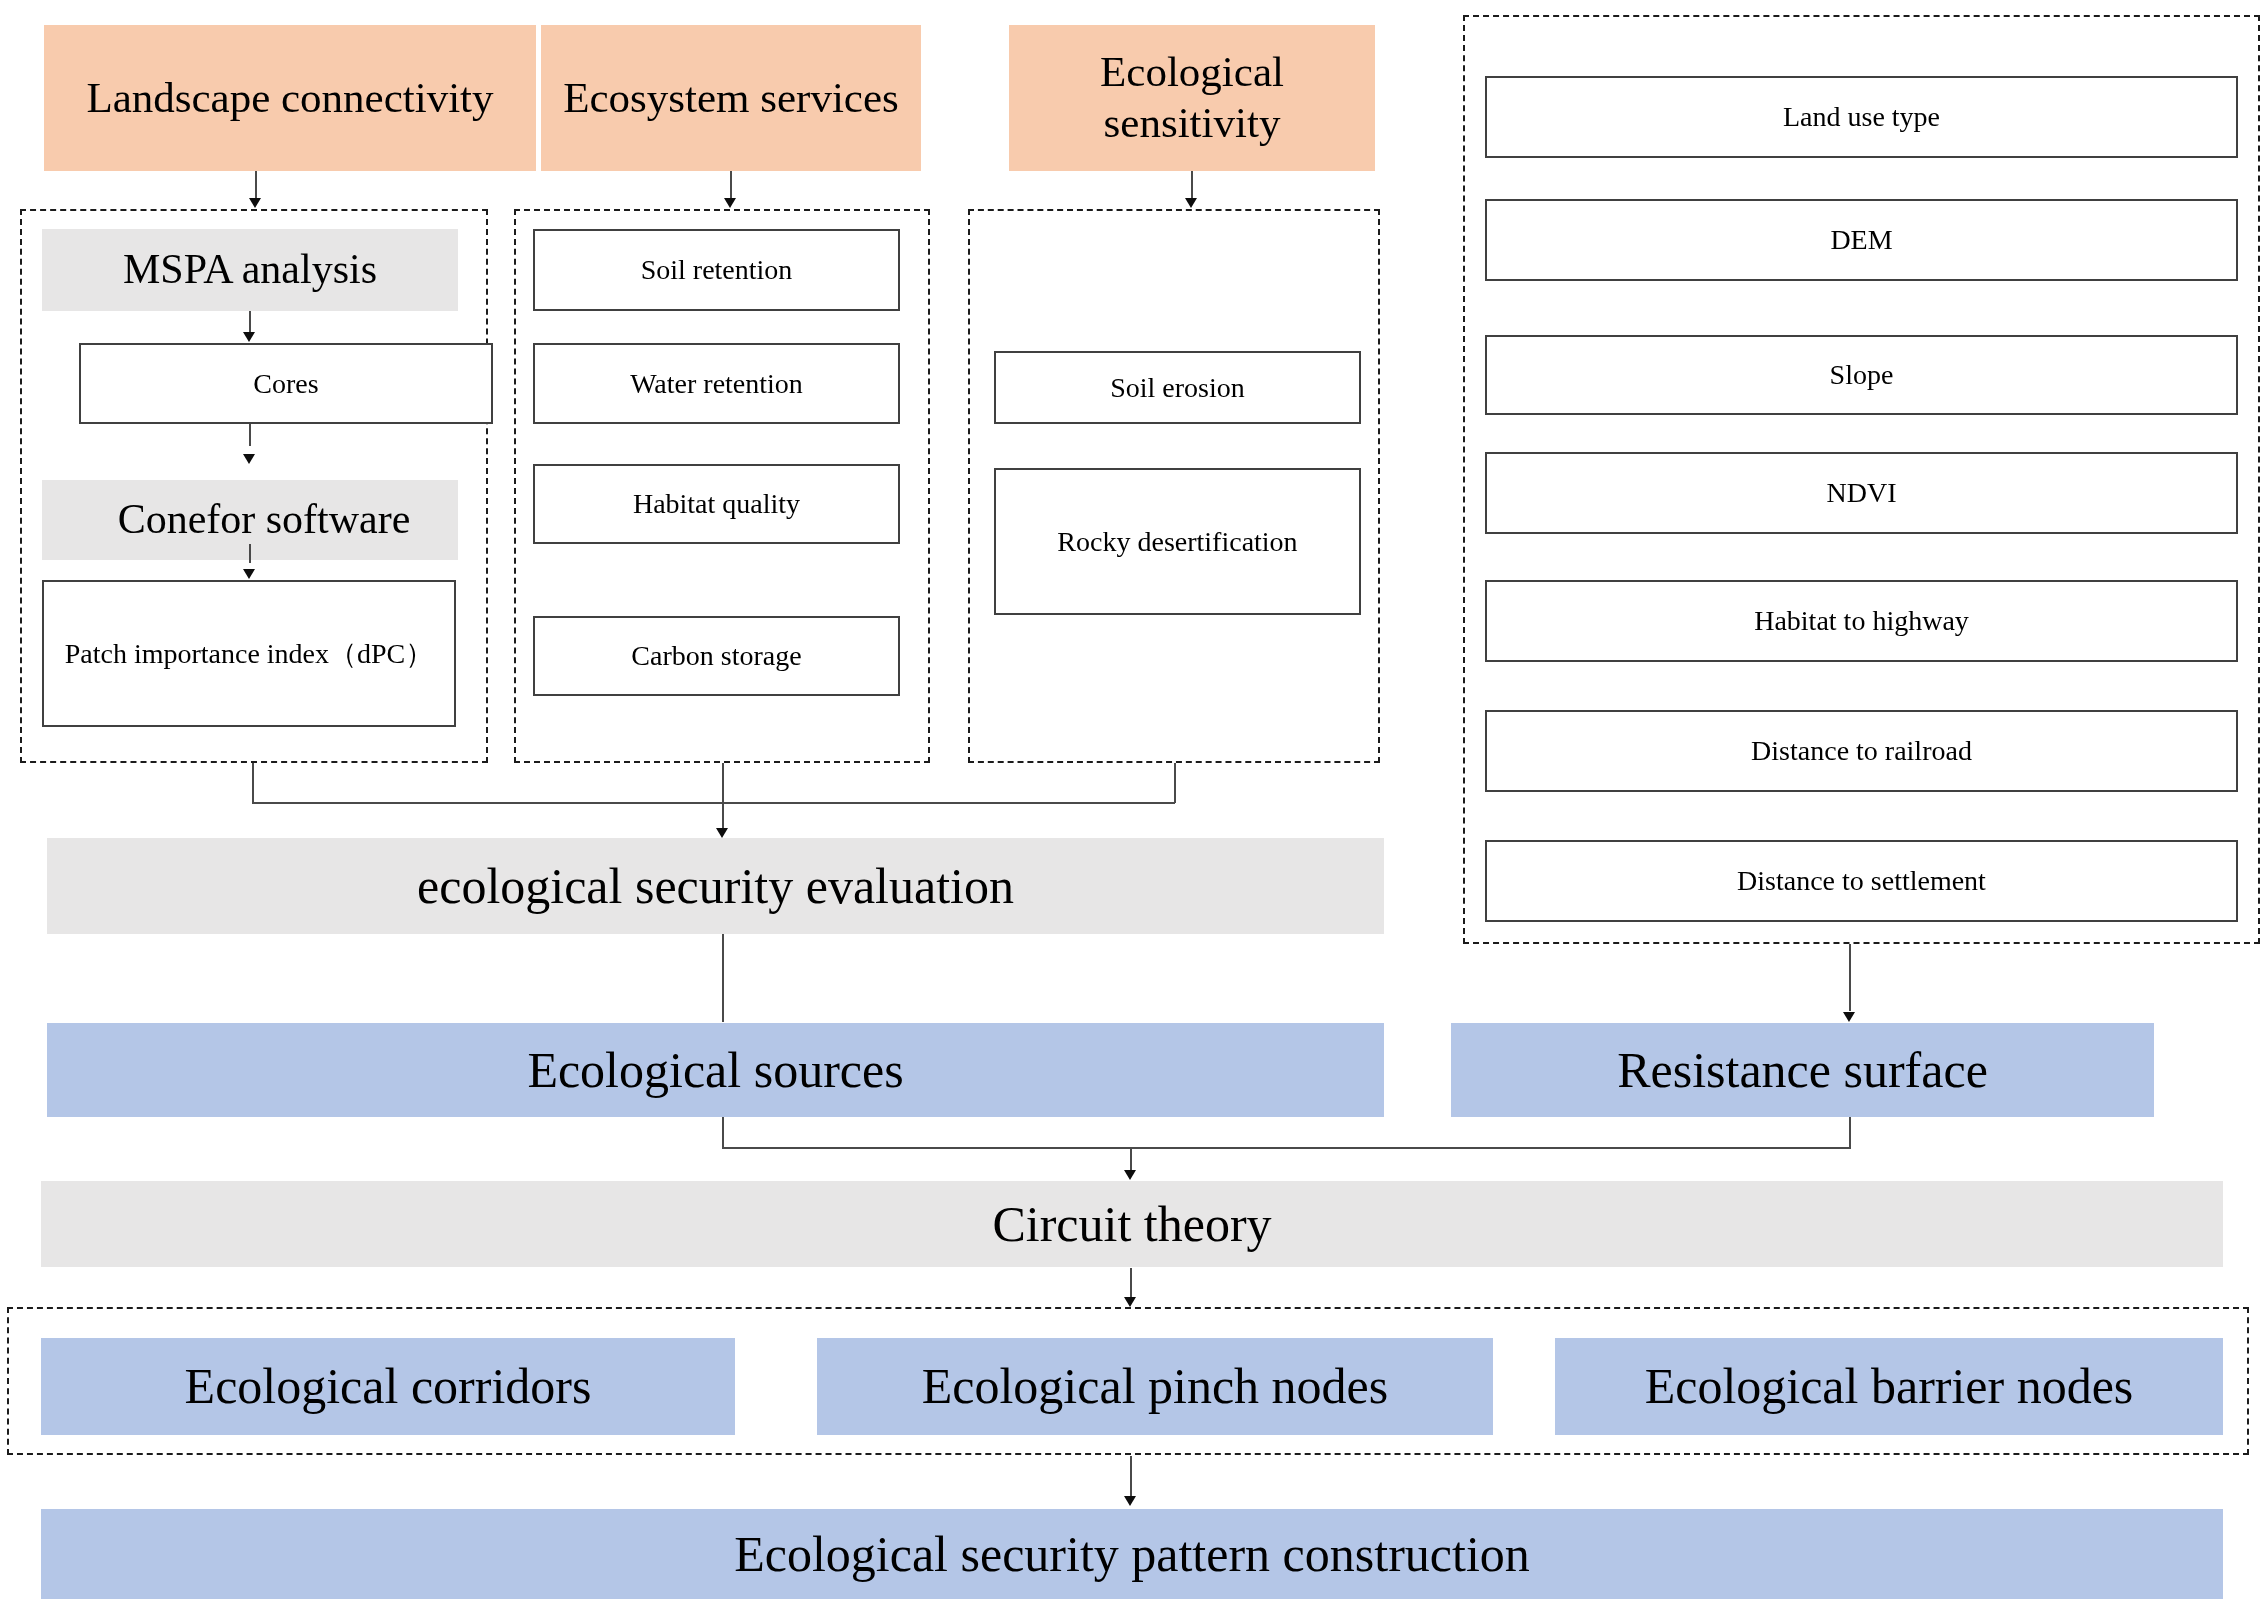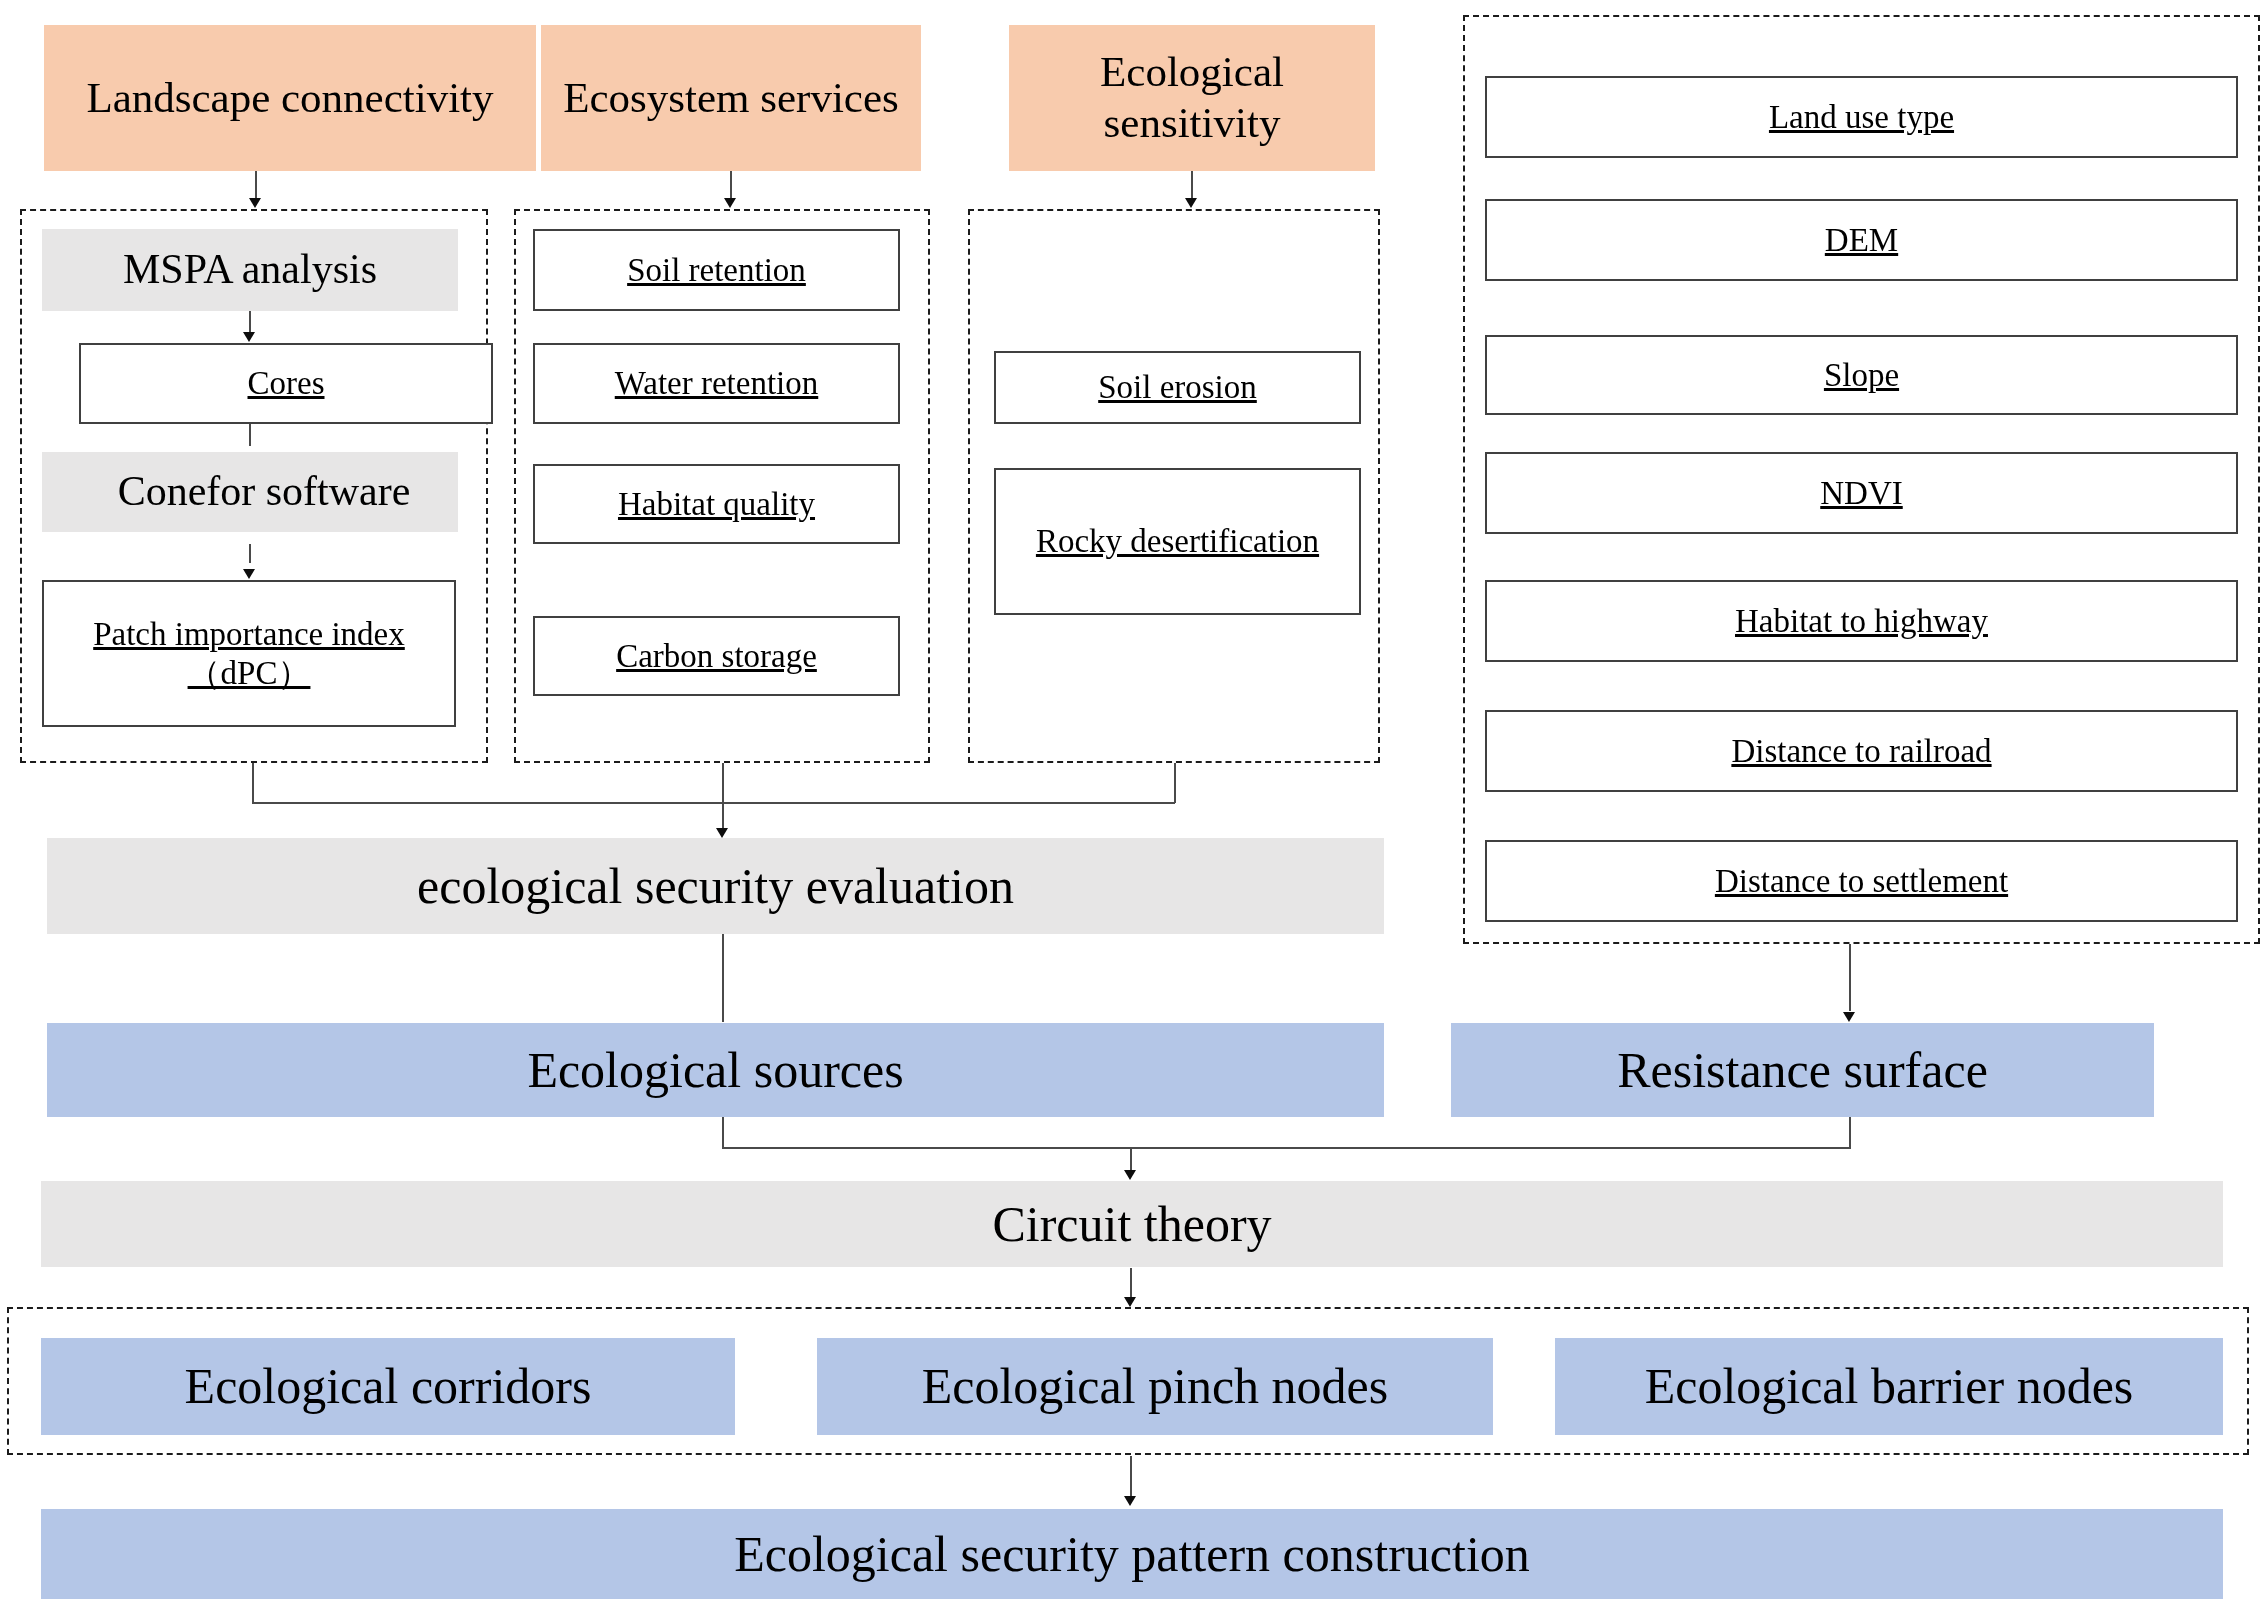--- a/index.html
+++ b/index.html
@@ -29,22 +29,21 @@
     background: #F8CBAD;
     font-size: 43px;
   }
   .group {
     border: 2px dashed #1b1b1b;
     background: transparent;
   }
   .node {
     background: #ffffff;
     border: 2.7px solid #404040;
-    font-size: 33px;
-    text-decoration: underline;
+    font-size: 28px;
   }
   .process {
     background: #E7E6E6;
     border: none;
     font-size: 42px;
   }
   .bar-gray {
     background: #E7E6E6;
     font-size: 50px;
   }
@@ -78,21 +77,21 @@
   <div class="vl" style="left:1191px; top:171px; height:30px;"></div>
   <div class="ah" style="left:1185px; top:198px;"></div>
 
   <div class="box group" style="left:19.6px; top:209px; width:468px; height:554px;"></div>
   <div class="box process" style="left:42px; top:229px; width:416px; height:82px;">MSPA analysis</div>
   <div class="vl" style="left:249px; top:311px; height:23px;"></div>
   <div class="ah" style="left:243px; top:332px;"></div>
   <div class="box node" style="left:42px; top:343px; width:414px; height:81px;margin-left:37px;">Cores</div>
   <div class="vl" style="left:249px; top:424px; height:22px;"></div>
   <div class="ah" style="left:243px; top:454px;"></div>
-  <div class="box process" style="left:42px; top:452px; width:416px; height:80px;padding-left:28px;">Conefor software</div>
+  <div class="box process" style="left:42px; top:480px; width:416px; height:80px;padding-left:28px;">Conefor software</div>
   <div class="vl" style="left:249px; top:544px; height:19px;"></div>
   <div class="ah" style="left:243px; top:569px;"></div>
   <div class="box node" style="left:42px; top:580px; width:414px; height:147px; padding:8px 20px;">Patch importance index（dPC）</div>
 
   <div class="box group" style="left:514px; top:209px; width:416px; height:554px;"></div>
   <div class="box node" style="left:533px; top:229px; width:367px; height:82px;">Soil retention</div>
   <div class="box node" style="left:533px; top:343px; width:367px; height:81px;">Water retention</div>
   <div class="box node" style="left:533px; top:616px; width:367px; height:80px;">Carbon storage</div>
   <div class="box node" style="left:533px; top:464px; width:367px; height:80px;">Habitat quality</div>
 

